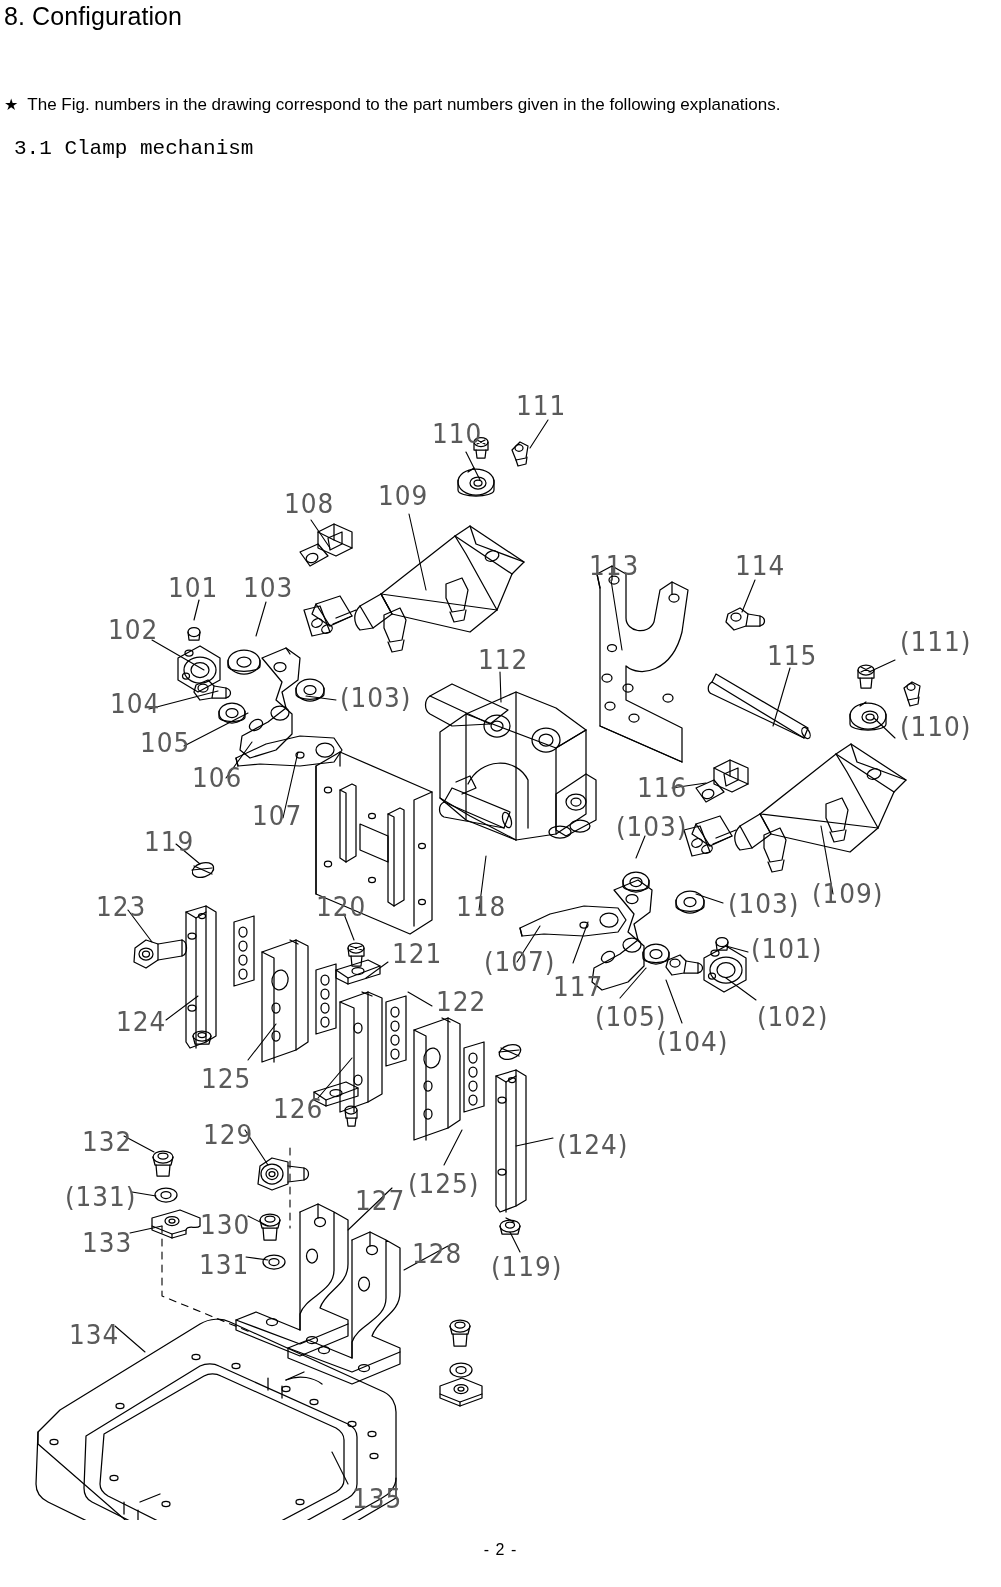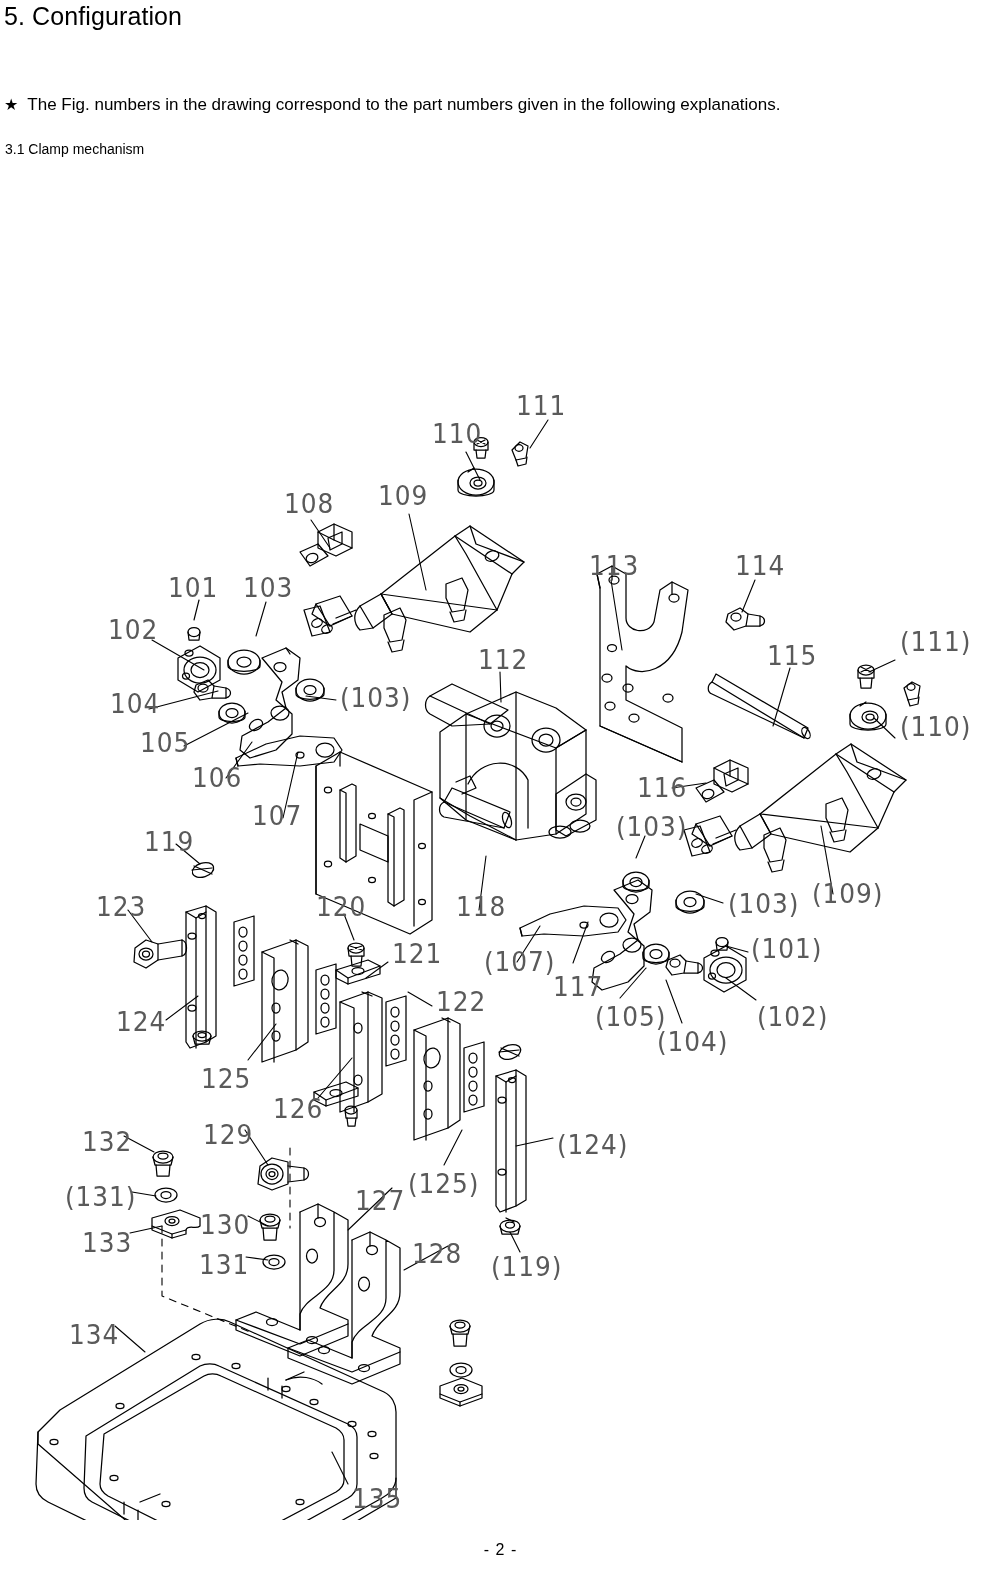--- a/index.html
+++ b/index.html
@@ -14,22 +14,22 @@
   .h1{
     position:absolute;left:4px;top:1px;
     font-size:25px;line-height:30px;font-weight:400;letter-spacing:.1px;
   }
   .note{
     position:absolute;left:4px;top:70px;
     font-size:17px;line-height:22px;white-space:nowrap;margin-top:24px;
   }
   .note .star{font-size:16px;margin-right:9px;}
   .h2{
-    position:absolute;left:5px;top:136px;
-    font-size:14px;line-height:26px;
+    position:absolute;left:14px;top:136px;
+    font-size:21px;line-height:26px;font-family:Liberation Mono, monospace;
   }
   .footer{
     position:absolute;left:0;right:0;top:1541px;
     text-align:center;font-size:16px;letter-spacing:1px;
   }
 
   
   .stage{position:absolute;left:0;top:180px;width:1001px;height:1340px;}
   .stage svg{display:block;}
 
@@ -43,21 +43,21 @@
     white-space:nowrap;
     transform:scaleX(.92);
     transform-origin:left center;
   }
 </style>
 </head>
 <body>
 
 <div class="page">
 
-  <div class="h1">5. Configuration</div>
+  <div class="h1">8. Configuration</div>
 
   <div class="note">
     <span class="star">★</span><span>The Fig. numbers in the drawing correspond to the part numbers given in the following explanations.</span>
   </div>
 
   <div class="h2">3.1 Clamp mechanism</div>
 
   <div class="stage">
     <svg width="1001" height="1340" viewBox="0 0 1001 1340" fill="none" stroke="#000" stroke-width="1.25" stroke-linejoin="round" stroke-linecap="round">
 

